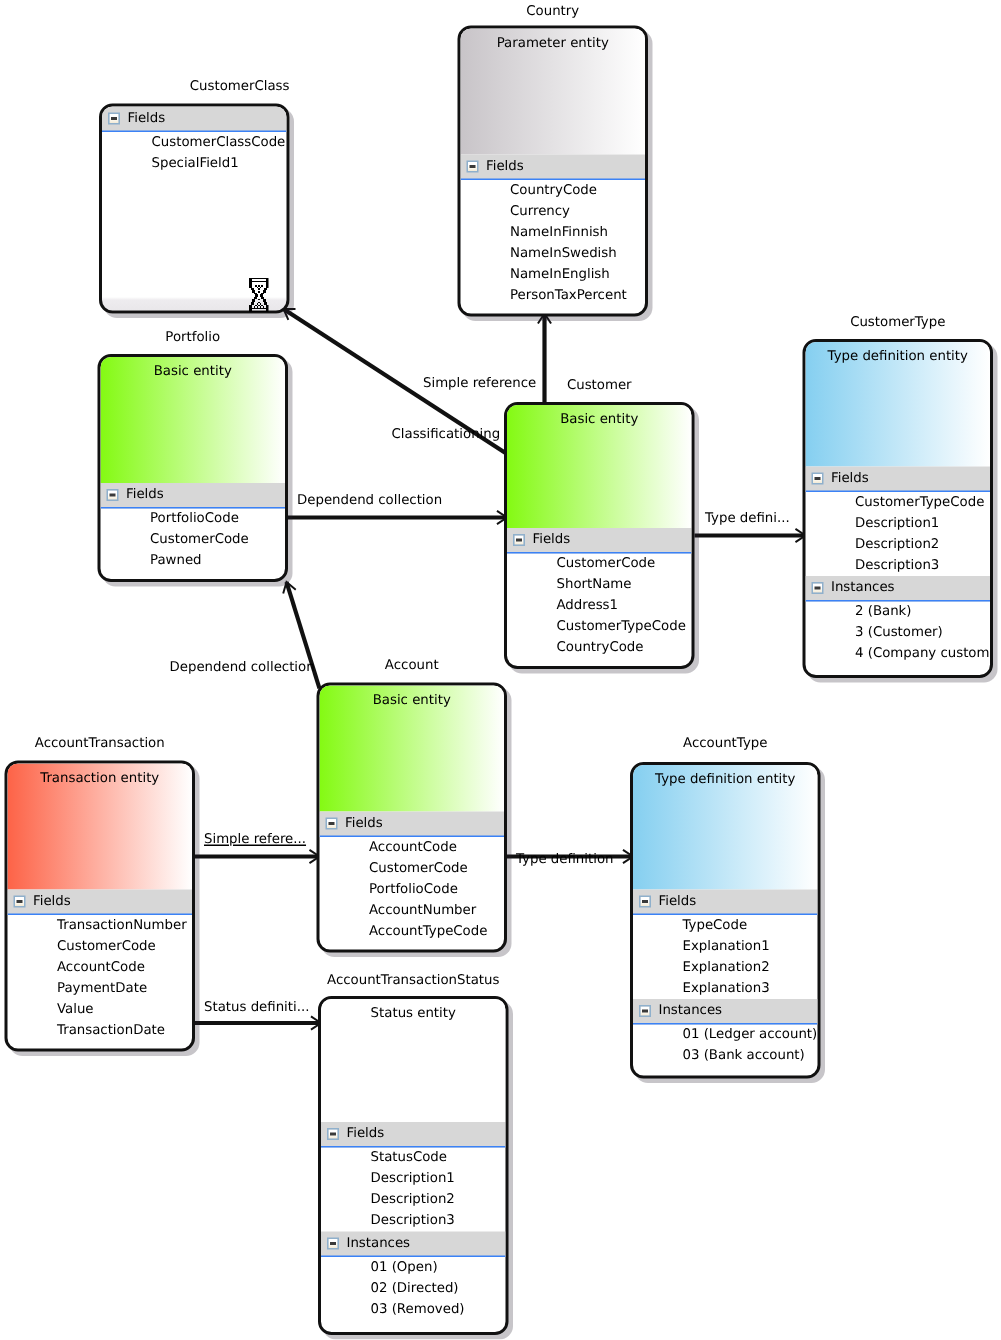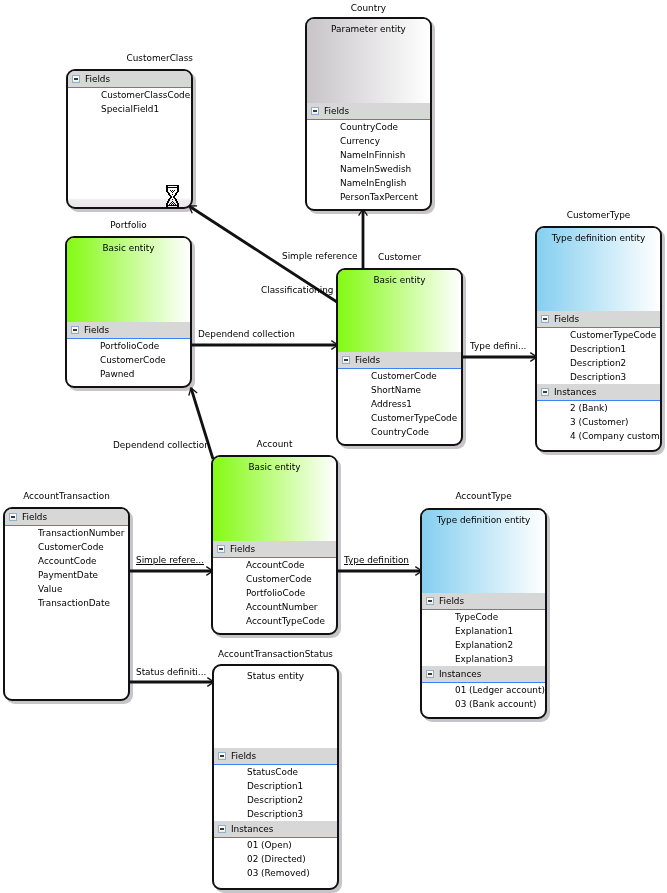--- a/index.html
+++ b/index.html
@@ -129,20 +129,23 @@
         <span class="slabel">Fields</span>
       </div>
       <div class="row">AccountCode</div>
       <div class="row">CustomerCode</div>
       <div class="row">PortfolioCode</div>
       <div class="row">AccountNumber</div>
       <div class="row">AccountTypeCode</div>
     </div>
     <div class="ent-title" style="left: 3px; top: 490px; width: 127px;">AccountTransaction</div>
     <div class="entity" style="left: 3px; top: 507px; width: 127px; height: 194px;">
+      <div class="hdrband" style="height: 84px; background: linear-gradient(to right, rgb(253, 99, 71) 0%, rgb(255, 255, 255) 100%);">
+        <div class="hdrtext">Transaction entity</div>
+      </div>
       <div class="section">
         <span class="secicon"></span>
         <span class="slabel">Fields</span>
       </div>
       <div class="row">TransactionNumber</div>
       <div class="row">CustomerCode</div>
       <div class="row">AccountCode</div>
       <div class="row">PaymentDate</div>
       <div class="row">Value</div>
       <div class="row">TransactionDate</div>
@@ -162,21 +165,21 @@
       <div class="row">Explanation3</div>
       <div class="section">
         <span class="secicon"></span>
         <span class="slabel">Instances</span>
       </div>
       <div class="row">01 (Ledger account)</div>
       <div class="row">03 (Bank account)</div>
     </div>
     <div class="ent-title" style="left: 212px; top: 648px; width: 127px;">AccountTransactionStatus</div>
     <div class="entity" style="left: 212px; top: 664px; width: 127px; height: 226px;">
-      <div class="hdrband" style="height: 82px; background: linear-gradient(to right, rgb(255, 255, 255) 0%, rgb(255, 255, 255) 100%); border-radius: 14px;">
+      <div class="hdrband" style="height: 82px; background: linear-gradient(to right, rgb(255, 255, 255) 0%, rgb(255, 255, 255) 100%);">
         <div class="hdrtext">Status entity</div>
       </div>
       <div class="section">
         <span class="secicon"></span>
         <span class="slabel">Fields</span>
       </div>
       <div class="row">StatusCode</div>
       <div class="row">Description1</div>
       <div class="row">Description2</div>
       <div class="row">Description3</div>
@@ -187,18 +190,18 @@
       <div class="row">01 (Open)</div>
       <div class="row">02 (Directed)</div>
       <div class="row">03 (Removed)</div>
     </div>
     <div class="edge-label" style="left: 282px; top: 250px;">Simple reference</div>
     <div class="edge-label" style="left: 261px; top: 284px;">Classificationing</div>
     <div class="edge-label" style="left: 198px; top: 328px;">Dependend collection</div>
     <div class="edge-label" style="left: 470px; top: 340px;">Type defini...</div>
     <div class="edge-label" style="left: 113px; top: 439px;">Dependend collection</div>
     <div class="edge-label" style="left: 136px; top: 554px; text-decoration: underline;">Simple refere...</div>
-    <div class="edge-label" style="left: 344px; top: 554px; text-decoration: underline;">Type definition</div>
+    <div class="edge-label" style="left: 344px; top: 567px;">Type definition</div>
     <div class="edge-label" style="left: 136px; top: 666px;">Status definiti...</div>
     <svg class="cursor" width="13" height="23" viewBox="0 0 13 23" style="left: 166px; top: 185px;">
       <path d="M0 0h13v1h-13zM0 1h2v1h-2zM11 1h2v1h-2zM0 2h13v1h-13zM0 3h2v1h-2zM11 3h2v1h-2zM0 4h2v1h-2zM11 4h2v1h-2zM0 5h2v1h-2zM4 5h1v1h-1zM6 5h1v1h-1zM8 5h1v1h-1zM11 5h2v1h-2zM0 6h2v1h-2zM5 6h1v1h-1zM7 6h1v1h-1zM11 6h2v1h-2zM1 7h2v1h-2zM6 7h1v1h-1zM10 7h2v1h-2zM2 8h2v1h-2zM9 8h2v1h-2zM2 9h2v1h-2zM6 9h1v1h-1zM9 9h2v1h-2zM3 10h2v1h-2zM8 10h2v1h-2zM4 11h2v1h-2zM7 11h2v1h-2zM4 12h2v1h-2zM7 12h2v1h-2zM3 13h2v1h-2zM8 13h2v1h-2zM2 14h2v1h-2zM6 14h1v1h-1zM9 14h2v1h-2zM2 15h2v1h-2zM9 15h2v1h-2zM1 16h2v1h-2zM6 16h1v1h-1zM10 16h2v1h-2zM1 17h2v1h-2zM5 17h1v1h-1zM7 17h1v1h-1zM10 17h2v1h-2zM0 18h2v1h-2zM4 18h1v1h-1zM6 18h1v1h-1zM8 18h1v1h-1zM11 18h2v1h-2zM0 19h2v1h-2zM3 19h1v1h-1zM5 19h1v1h-1zM7 19h1v1h-1zM9 19h1v1h-1zM11 19h2v1h-2zM0 20h13v1h-13zM0 21h2v1h-2zM11 21h2v1h-2zM0 22h13v1h-13z" fill="#000" shape-rendering="crispEdges"></path>
     </svg>
   </div>
 
 </body></html>

